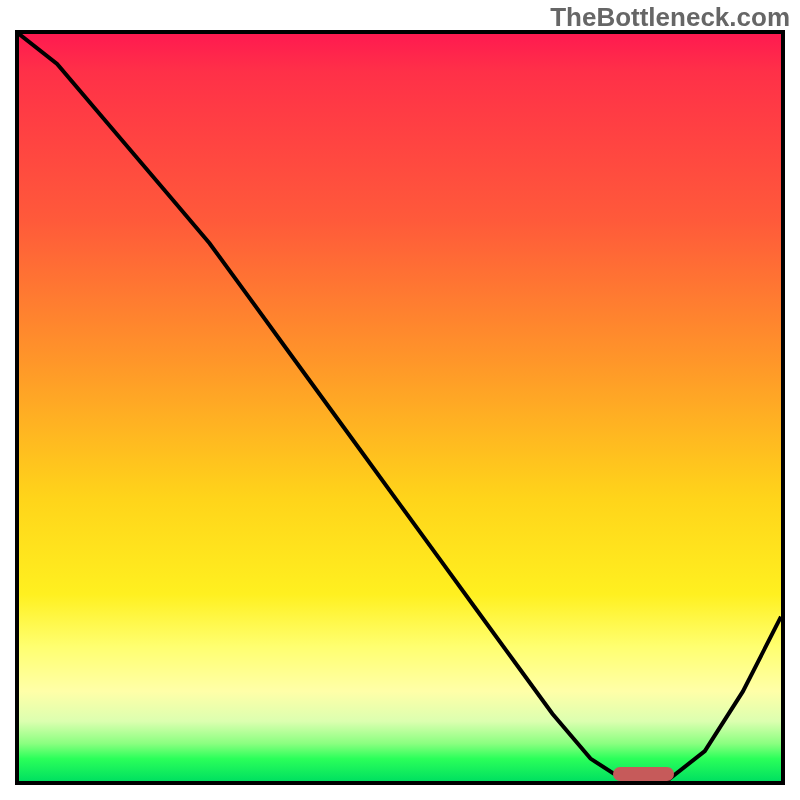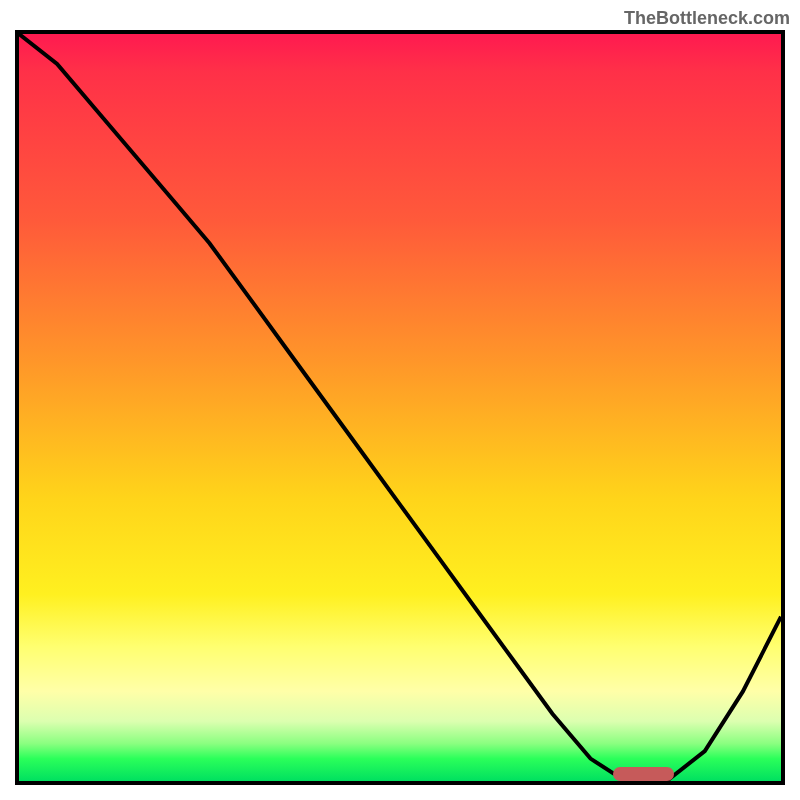--- a/index.html
+++ b/index.html
@@ -10,23 +10,23 @@
     background: #ffffff;
     font-family: Arial, Helvetica, sans-serif;
   }
   .container {
     position: relative;
     width: 800px;
     height: 800px;
   }
   .watermark {
     position: absolute;
-    top: 8px;
+    top: 2px;
     right: 10px;
-    font-size: 18px;
+    font-size: 26px;
     font-weight: bold;
     color: #666666;
     user-select: none;
     z-index: 10;
   }
   .plot-frame {
     position: absolute;
     left: 15px;
     top: 30px;
     width: 770px;

